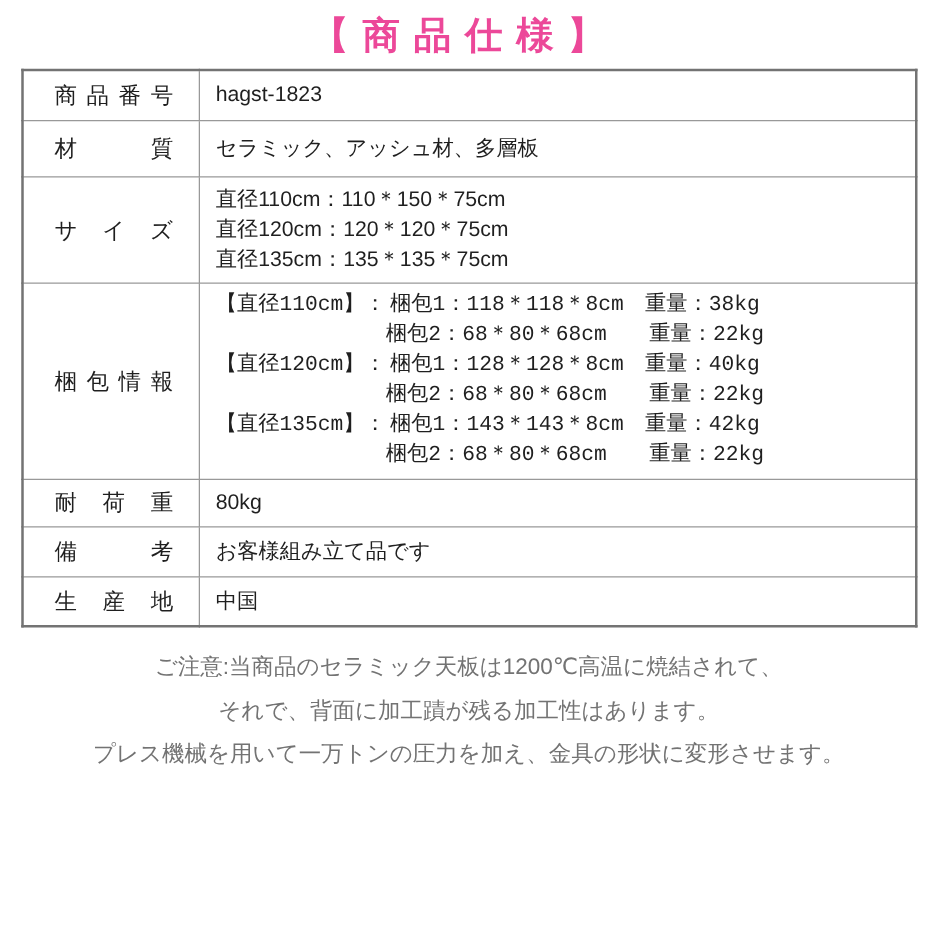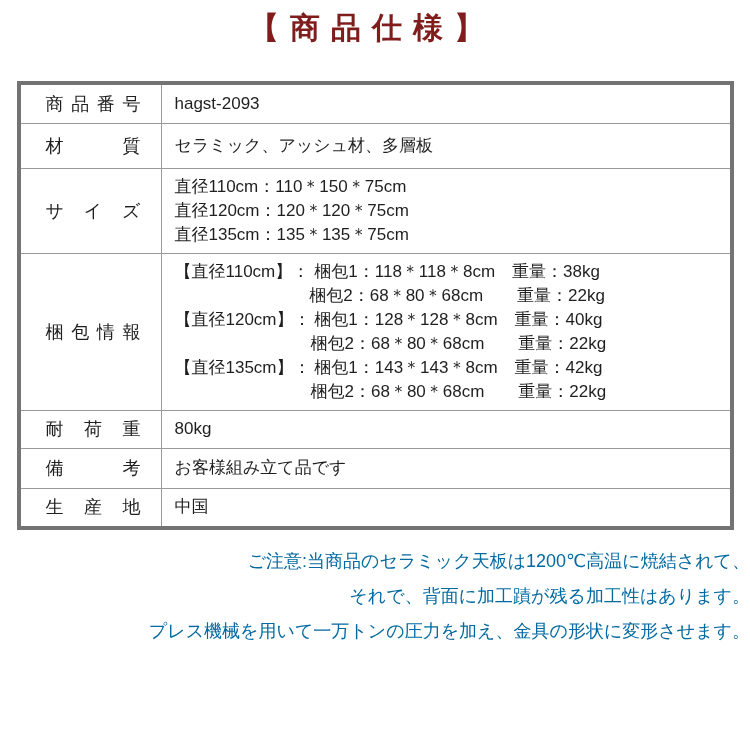--- a/index.html
+++ b/index.html
@@ -14,29 +14,29 @@
   .page { width: 750px; height: 750px; }
 
   
   .title {
     margin: 8px 17px 0 0;
     text-align: center;
     font-size: 30px;
     font-weight: 700;
     letter-spacing: 11px;
     text-indent: 11px; 
-    color: #7f1d1d;
+    color: #ec4899;
   }
 
   
   table.spec-table {
     width: 717px;
-    margin: 32px auto 0 auto;
+    margin: 6px auto 0 auto;
     border-collapse: collapse;
-    border: 4px solid #737373;
+    border: 2px solid #737373;
     font-size: 17px;
   }
   table.spec-table td {
     border: 1px solid #999999;
     vertical-align: middle;
   }
   td.label-cell {
     width: 140px;
     padding: 0 20px 0 25px;
   }
@@ -54,51 +54,51 @@
   }
   tr.r40 td { height: 40px; }
   tr.r43 td { height: 43px; }
   tr.r45 td { height: 45px; }
   tr.r73 td { height: 73px; }
   tr.r145 td { height: 145px; }
   tr.r38 td { height: 38px; }
 
   .size-line { line-height: 24px; }
 
-  .pack-group { display: flex; align-items: flex-start; }
+  .pack-group { display: flex; align-items: flex-start; font-family: Liberation Mono, monospace; }
   .pack-prefix { white-space: nowrap; flex: 0 0 auto; line-height: 24px; }
   .pack-lines { display: flex; flex-direction: column; align-items: center; }
   .pack-line { white-space: pre; line-height: 24px; }
 
   
   .notice {
     margin-top: 14px;
-    text-align: right;
+    text-align: center;
     font-size: 18px;
-    color: #0369a1;
+    color: #737373;
   }
   .notice p {
     margin: 0;
     line-height: 35px;
   }
 </style>
 </head>
 <body>
 
 <div class="page">
 
   <h1 class="title">【商品仕様】</h1>
 
   <table class="spec-table">
     <tbody>
       <tr class="r40">
         <td class="label-cell">
           <span class="jlabel">商品番号</span>
         </td>
-        <td class="value-cell">hagst-2093</td>
+        <td class="value-cell">hagst-1823</td>
       </tr>
 
 
       <tr class="r45">
         <td class="label-cell">
           <span class="jlabel">材質</span>
         </td>
         <td class="value-cell">セラミック、アッシュ材、多層板</td>
       </tr>
 

